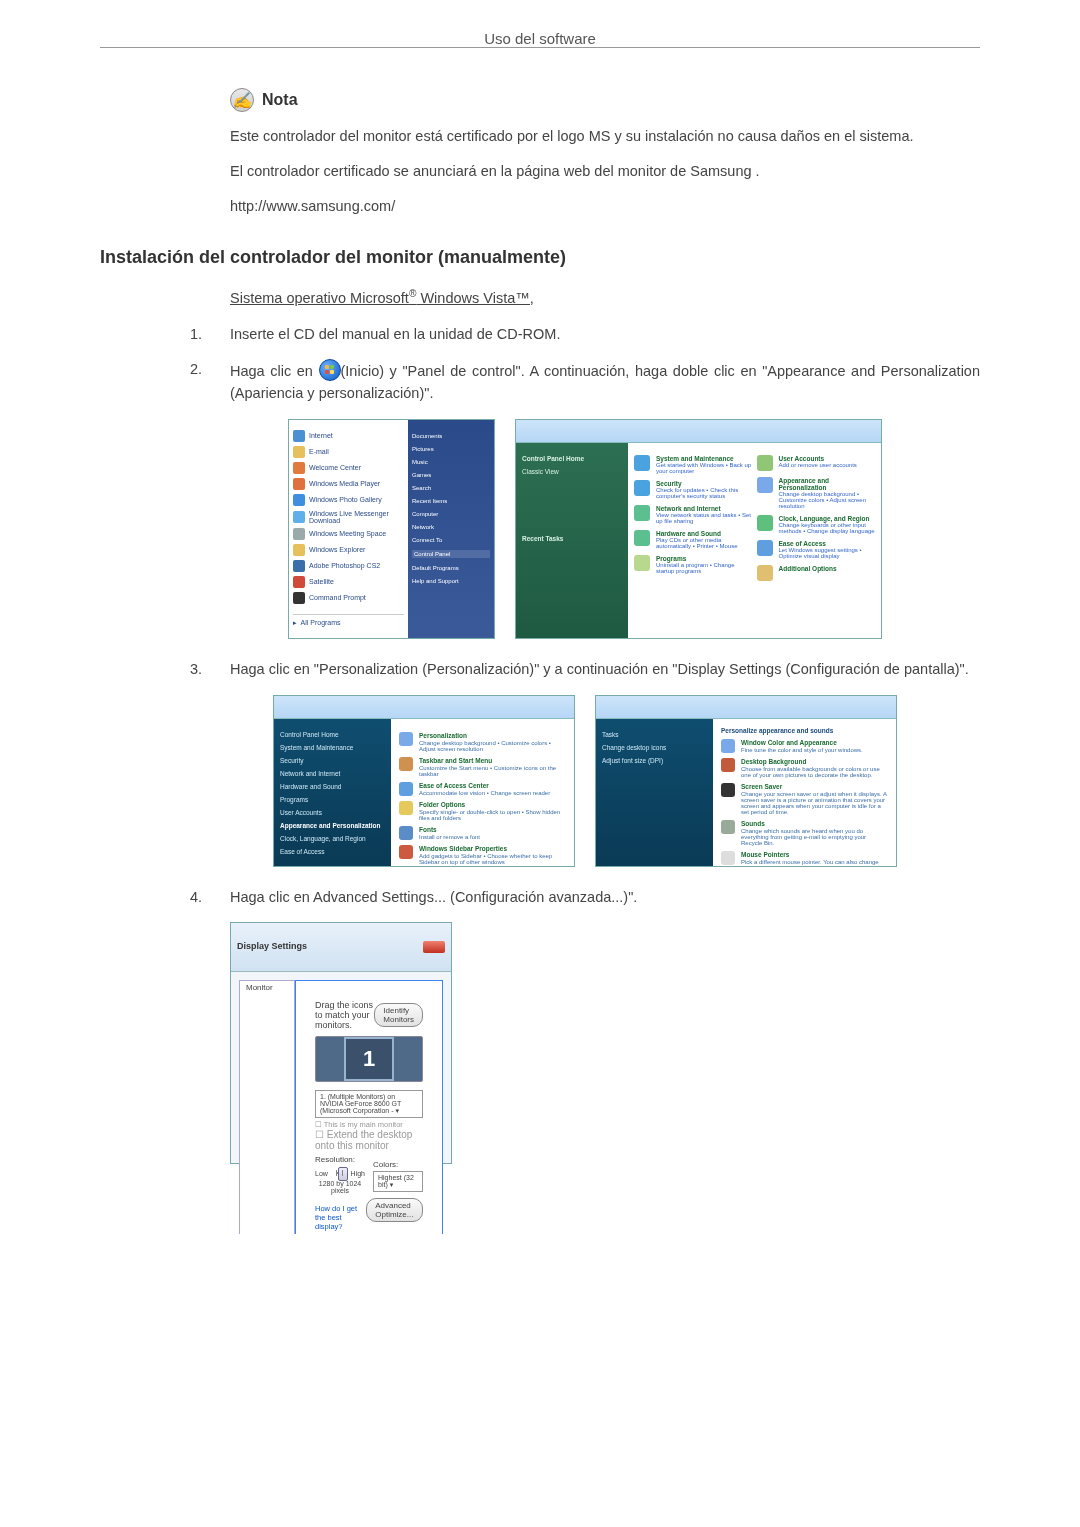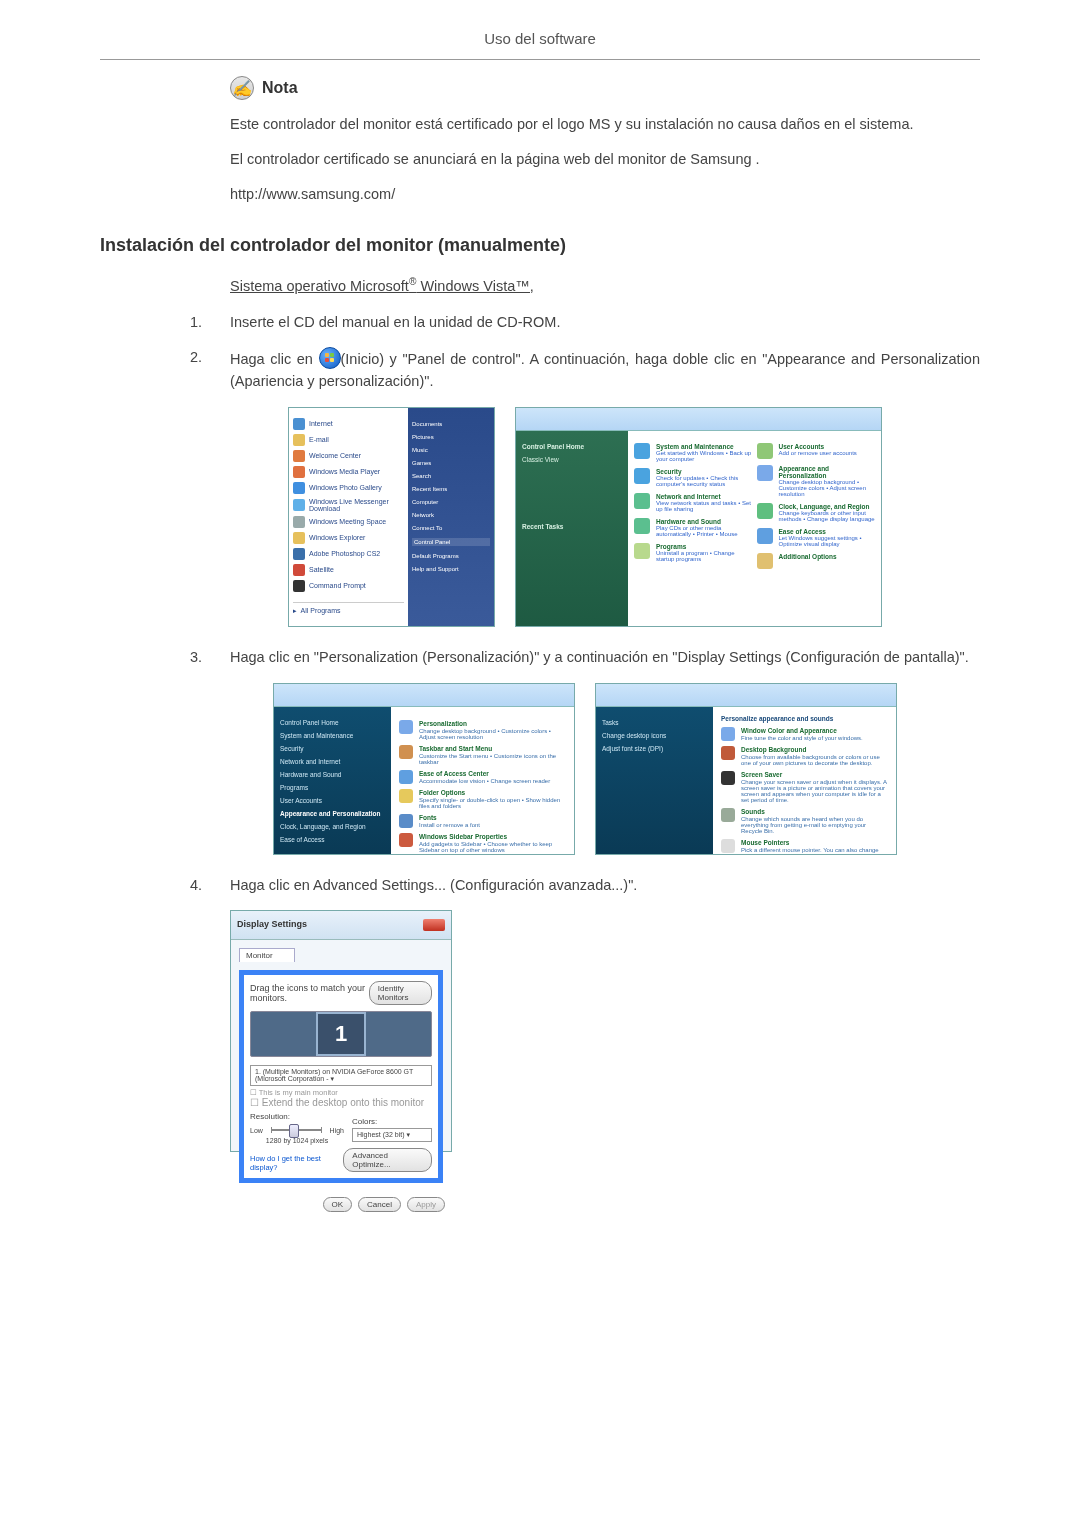--- a/index.html
+++ b/index.html
@@ -12,23 +12,23 @@
   .page {
     width: 1080px;
     margin: 0 auto;
     padding: 30px 100px 60px 100px;
     box-sizing: border-box;
   }
   .header-title {
     text-align: center;
     font-size: 15px;
     color: #555;
-    padding-bottom: 12px;
+    padding-bottom: 0;
     border-bottom: 1px solid #999;
-    margin-bottom: 16px;
+    margin-bottom: 40px;
   }
   .note-block {
     margin-left: 130px;
     margin-bottom: 30px;
   }
   .note-head {
     display: flex;
     align-items: center;
     margin-bottom: 14px;
   }
@@ -170,25 +170,25 @@
     width:220px;
     height:240px;
     margin:10px 0 10px 130px;
     border:1px solid #7aa;
     background:#f2f6fa;
     font-size:9px;
     color:#444;
     display:flex;
     flex-direction:column;
   }
-  .dlg-title{background:linear-gradient(#e8f1fa,#d0e2f2);padding:8px 6px;font-weight:bold;color:#333;border-bottom:1px solid #9bb;display:flex;justify-content:space-between;}
+  .dlg-title{background:linear-gradient(#e8f1fa,#d0e2f2);padding:18px 6px;font-weight:bold;color:#333;border-bottom:1px solid #9bb;display:flex;justify-content:space-between;}
   .dlg-close{width:22px;height:12px;background:linear-gradient(#f08070,#c03020);border-radius:2px;}
-  .dlg-body{flex:1;padding:8px;display:flex;flex-direction:column;}
+  .dlg-body{flex:1;padding:8px;display:flex;flex-direction:row;}
   .dlg-tab{border:1px solid #aac;border-bottom:none;padding:2px 6px;width:42px;font-size:8px;background:#fff;}
-  .dlg-inner{border:5px solid #3b82f6;flex:1;padding:6px;background:#fff;display:flex;flex-direction:column;margin-top:8px;}
+  .dlg-inner{border:1px solid #3b82f6;flex:1;padding:19px;background:#fff;display:flex;flex-direction:column;}
   .dlg-monbox{flex:1;background:#4f6a88;border:1px solid #889;border-radius:2px;display:flex;align-items:center;justify-content:center;margin:6px 0;}
   .dlg-mon{width:46px;height:40px;background:#3a506b;border:2px solid #99b4d1;color:#fff;display:flex;align-items:center;justify-content:center;font-size:22px;font-weight:bold;}
   .dlg-drop{border:1px solid #999;padding:2px 4px;font-size:7px;margin:2px 0;}
   .dlg-row{display:flex;justify-content:space-between;gap:8px;margin-top:4px;align-items:flex-end;}
   .dlg-col{flex:1;}
   .dlg-lbl{font-size:8px;margin-bottom:2px;}
   .slider{height:2px;background:#888;position:relative;margin:6px 4px;}
   .slider::before,.slider::after{content:"";position:absolute;width:1px;height:6px;background:#888;top:-2px;}
   .slider::before{left:0;} .slider::after{right:0;}
   .slider .thumb{position:absolute;left:35%;top:-5px;width:8px;height:12px;background:linear-gradient(#eef,#ccd);border:1px solid #668;border-radius:2px;}
@@ -547,21 +547,21 @@
                 </div>
               <span style="font-size:7px">High</span>
             </div>
             <div style="text-align:center;font-size:7px;">1280 by 1024 pixels</div>
           </div>
           <div class="dlg-col" style="max-width:80px">
             <div class="dlg-lbl">Colors:</div>
             <div class="dlg-drop">Highest (32 bit)   ▾</div>
           </div>
         </div>
-        <div style="display:flex;justify-content:space-between;align-items:flex-end;margin-top:4px;">
+        <div style="display:flex;justify-content:space-between;align-items:flex-start;margin-top:4px;">
           <span class="dlg-link">How do I get the best display?</span>
           <span class="btn">Advanced Optimize...</span>
         </div>
       </div>
     </div>
     <div class="dlg-foot">
       <span class="btn">OK</span>
       <span class="btn">Cancel</span>
       <span class="btn" style="color:#999">Apply</span>
     </div>

